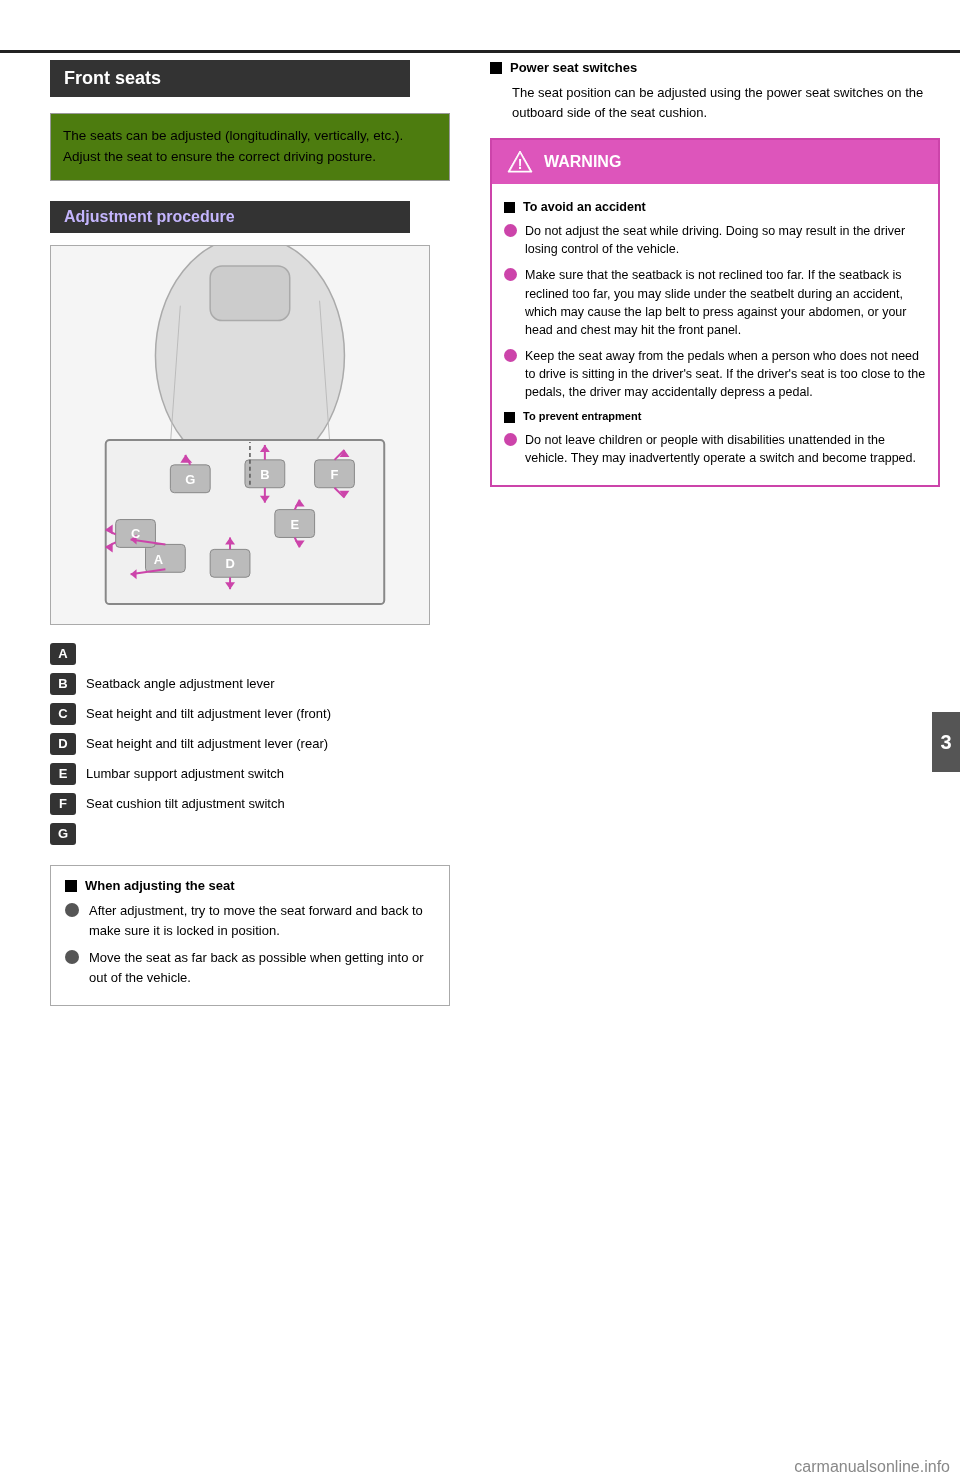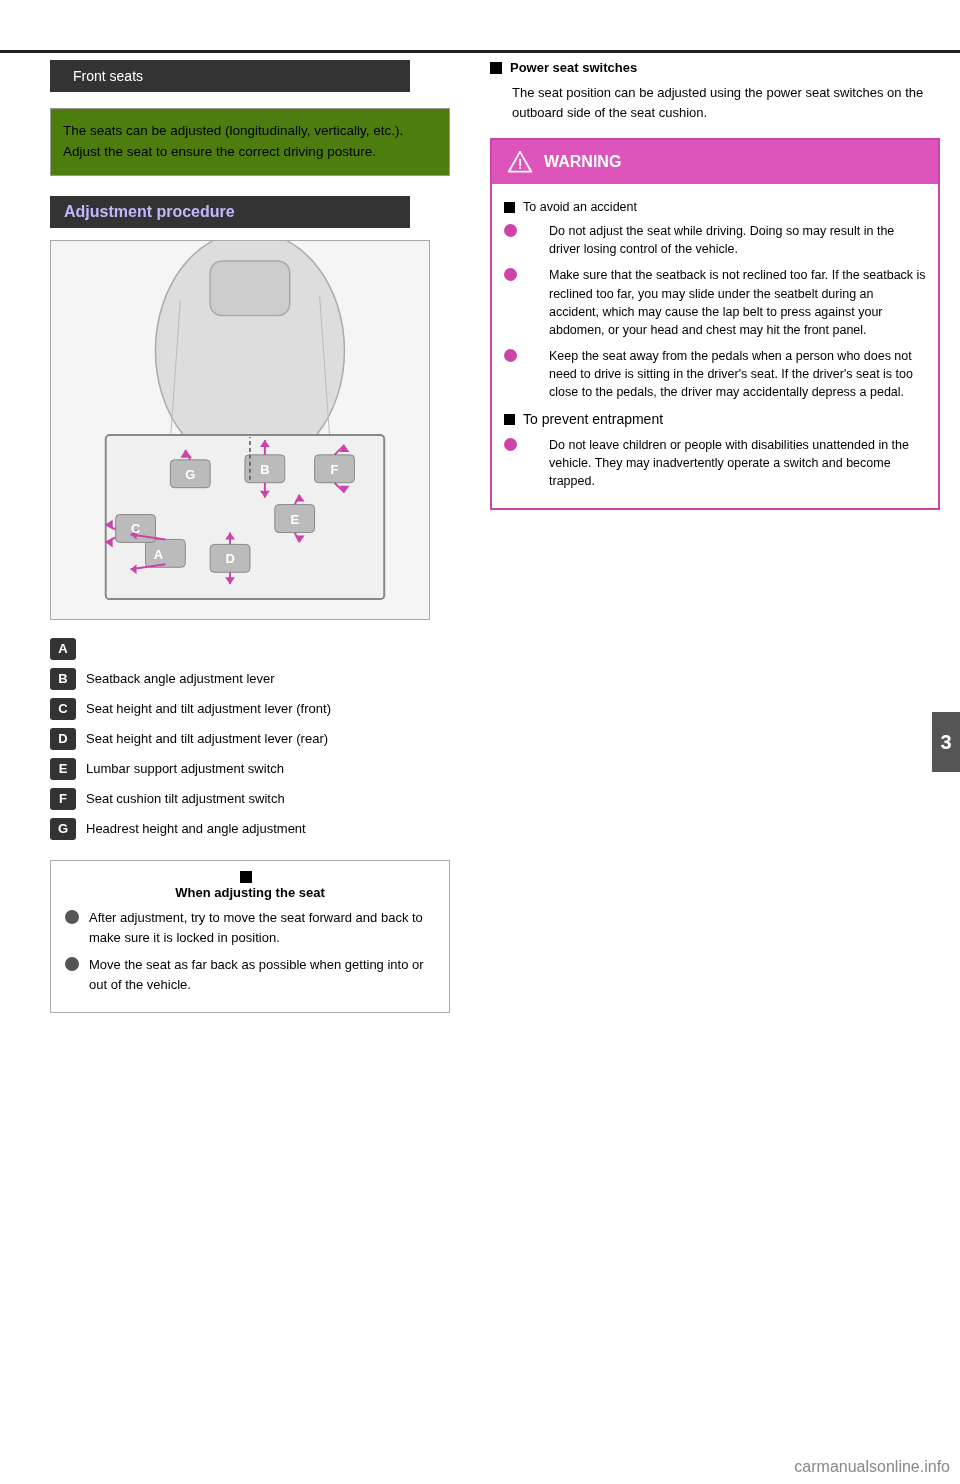--- a/index.html
+++ b/index.html
@@ -58,23 +58,23 @@
       left: 0;
       right: 0;
       height: 3px;
       background: #222;
     }
 
     
     .section-header {
       background: #333;
       color: #fff;
-      font-size: 14px;
-      font-weight: normal;
-      padding: 8px 23px;
+      font-size: 18px;
+      font-weight: bold;
+      padding: 8px 14px;
       margin-bottom: 16px;
       display: inline-block;
       min-width: 360px;
     }
 
     
     .info-box {
       border: 1.5px solid #999;
       padding: 12px 12px;
       margin-bottom: 20px;
@@ -151,21 +151,20 @@
       padding: 10px 14px;
       margin-top: 20px;
       font-size: 13px;
       line-height: 1.5;
     }
 
     .note-header {
       display: flex;
       align-items: center;
       margin-bottom: 6px;
-      flex-direction: column;
     }
 
     .note-square {
       width: 12px;
       height: 12px;
       background: #000;
       margin-right: 8px;
       flex-shrink: 0;
     }
 
@@ -231,21 +230,20 @@
       height: 11px;
       background: #000;
       margin-right: 8px;
       flex-shrink: 0;
     }
 
     .warn-bullet {
       display: flex;
       align-items: flex-start;
       margin-bottom: 8px;
-      gap: 24px;
     }
 
     .warn-bullet-dot {
       width: 13px;
       height: 13px;
       background: #cc44aa;
       border-radius: 50%;
       margin-right: 8px;
       margin-top: 2px;
       flex-shrink: 0;
@@ -398,21 +396,20 @@
         <div class="label-row">
           <div class="label-box">E</div>
           <span class="label-text">Lumbar support adjustment switch</span>
         </div>
         <div class="label-row">
           <div class="label-box">F</div>
           <span class="label-text">Seat cushion tilt adjustment switch</span>
         </div>
         <div class="label-row">
           <div class="label-box">G</div>
-          <span class="label-text">Headrest height and angle adjustment</span>
         </div>
       </div>
 
     
     <div class="note-box">
       <div class="note-header">
         <div class="note-square"></div>
         <span class="note-header-text">When adjusting the seat</span>
       </div>
       <div class="bullet-item">
@@ -446,41 +443,41 @@
           <polygon points="14,5 24,23 4,23" fill="#dd55bb" stroke="#fff" stroke-width="0.5"></polygon>
           <text x="14" y="21" font-size="14" font-weight="bold" fill="#fff" text-anchor="middle">!</text>
         </svg>
         <span>WARNING</span>
       </div>
 
       <div class="warning-content">
 
         <div class="warn-section-header">
           <div class="warn-square"></div>
-          <span style="font-size:12.5px; font-weight:normal;">To avoid an accident</span>
+          <span style="font-size:12.5px; font-weight:bold;">To avoid an accident</span>
         </div>
 
         <div class="warn-bullet">
           <div class="warn-bullet-dot"></div>
           <span class="warn-text">Do not adjust the seat while driving. Doing so may result in the driver losing control of the vehicle.</span>
         </div>
 
         <div class="warn-bullet">
           <div class="warn-bullet-dot"></div>
           <span class="warn-text">Make sure that the seatback is not reclined too far. If the seatback is reclined too far, you may slide under the seatbelt during an accident, which may cause the lap belt to press against your abdomen, or your head and chest may hit the front panel.</span>
         </div>
 
         <div class="warn-bullet">
           <div class="warn-bullet-dot"></div>
           <span class="warn-text">Keep the seat away from the pedals when a person who does not need to drive is sitting in the driver's seat. If the driver's seat is too close to the pedals, the driver may accidentally depress a pedal.</span>
         </div>
 
         <div class="warn-section-header">
           <div class="warn-square"></div>
-          <span style="font-size:14px; font-weight:normal;">To prevent entrapment</span>
+          <span style="font-size:11px; font-weight:bold;">To prevent entrapment</span>
         </div>
 
         <div class="warn-bullet">
           <div class="warn-bullet-dot"></div>
           <span class="warn-text">Do not leave children or people with disabilities unattended in the vehicle. They may inadvertently operate a switch and become trapped.</span>
         </div>
       </div>
     </div>
 
   </div>

